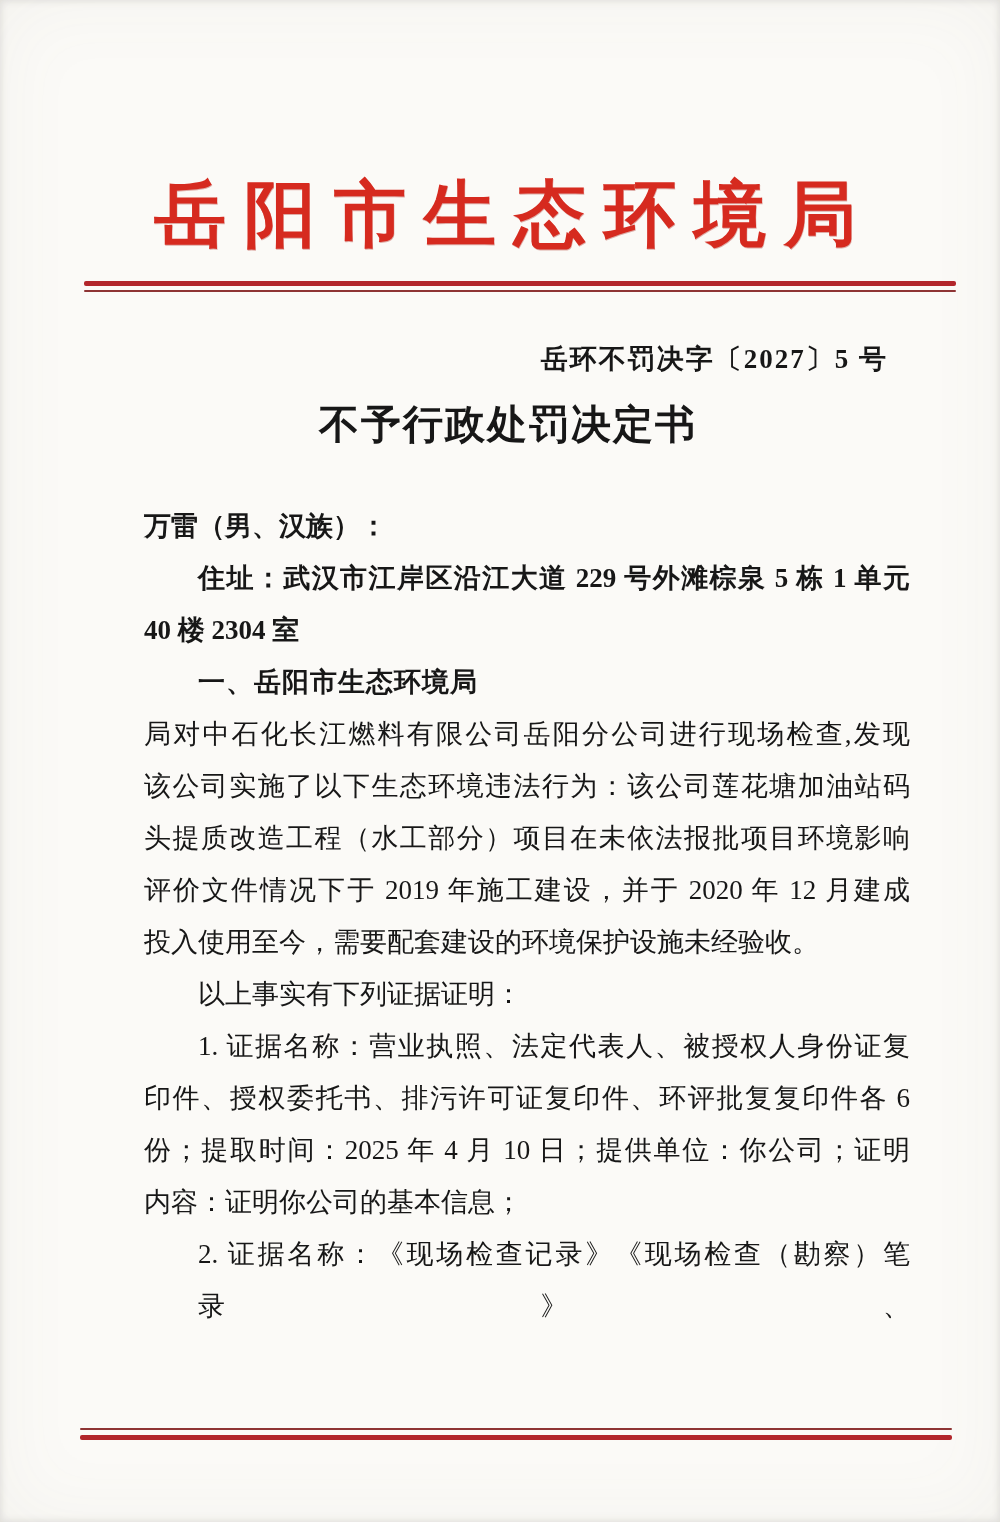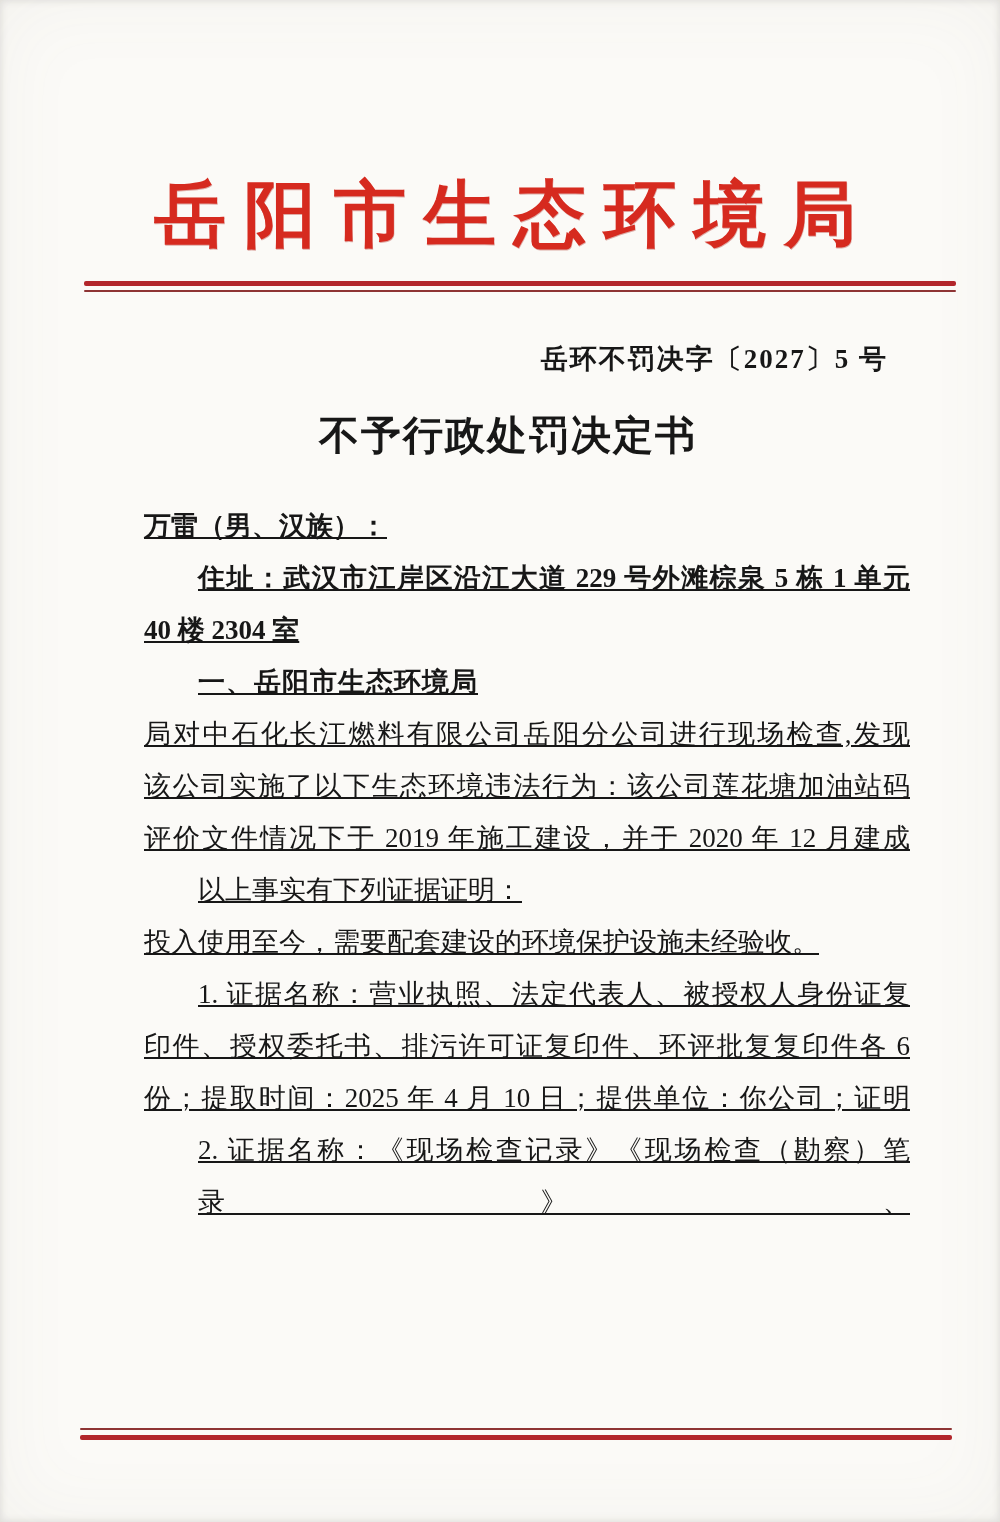--- a/index.html
+++ b/index.html
@@ -43,37 +43,37 @@
     top: 343px; right: 112px;
     font-size: 27px;
     font-weight: 600;
     line-height: 1.2;
     letter-spacing: 2px;
     white-space: nowrap;
   }
   
   .doc-title {
     position: absolute;
-    top: 413px; left: 16px; right: 0;
+    top: 402px; left: 16px; right: 0;
     text-align: center;
     font-size: 40px;
     font-weight: bold;
     letter-spacing: 2px;
     line-height: 1.15;
     white-space: nowrap;
   }
   
   .body-text {
     position: absolute;
     top: 500px; left: 144px;
     width: 766px;
     font-size: 27px;
     line-height: 52px;
   }
-  .body-text .line { min-height: 52px; text-decoration: underline; }
+  .body-text .line { min-height: 52px; }
   .body-text .line.bold { font-weight: bold; }
   .body-text .line.sans { font-family: "Liberation Sans", "DejaVu Sans", sans-serif; letter-spacing: 1px; }
   .body-text .line.indent { padding-left: 54px; }
   .body-text .line.justify { text-align: justify; text-align-last: justify; }
 </style>
 </head>
 <body>
 
 <div class="page">
 
@@ -89,26 +89,28 @@
 
   <div class="doc-title">不予行政处罚决定书</div>
 
   <div class="body-text">
       <div class="line bold">万雷（男、汉族）：</div>
       <div class="line bold indent justify">住址：武汉市江岸区沿江大道 229 号外滩棕泉 5 栋 1 单元</div>
       <div class="line bold">40 楼 2304 室</div>
       <div class="line bold sans indent">一、岳阳市生态环境局</div>
       <div class="line justify">局对中石化长江燃料有限公司岳阳分公司进行现场检查,发现</div>
       <div class="line justify">该公司实施了以下生态环境违法行为：该公司莲花塘加油站码</div>
+      <div class="line justify">头提质改造工程（水工部分）项目在未依法报批项目环境影响</div>
       <div class="line justify">评价文件情况下于 2019 年施工建设，并于 2020 年 12 月建成</div>
+      <div class="line">投入使用至今，需要配套建设的环境保护设施未经验收。</div>
       <div class="line indent">以上事实有下列证据证明：</div>
-      <div class="line">投入使用至今，需要配套建设的环境保护设施未经验收。</div>
       <div class="line indent justify">1. 证据名称：营业执照、法定代表人、被授权人身份证复</div>
       <div class="line justify">印件、授权委托书、排污许可证复印件、环评批复复印件各 6</div>
       <div class="line justify">份；提取时间：2025 年 4 月 10 日；提供单位：你公司；证明</div>
+      <div class="line">内容：证明你公司的基本信息；</div>
       <div class="line indent justify">2. 证据名称：《现场检查记录》《现场检查（勘察）笔录》、</div>
     </div>
 
   <div class="rule rule-bottom">
     <div class="thin"></div>
     <div class="gap"></div>
     <div class="thick"></div>
   </div>
 
 </div>

